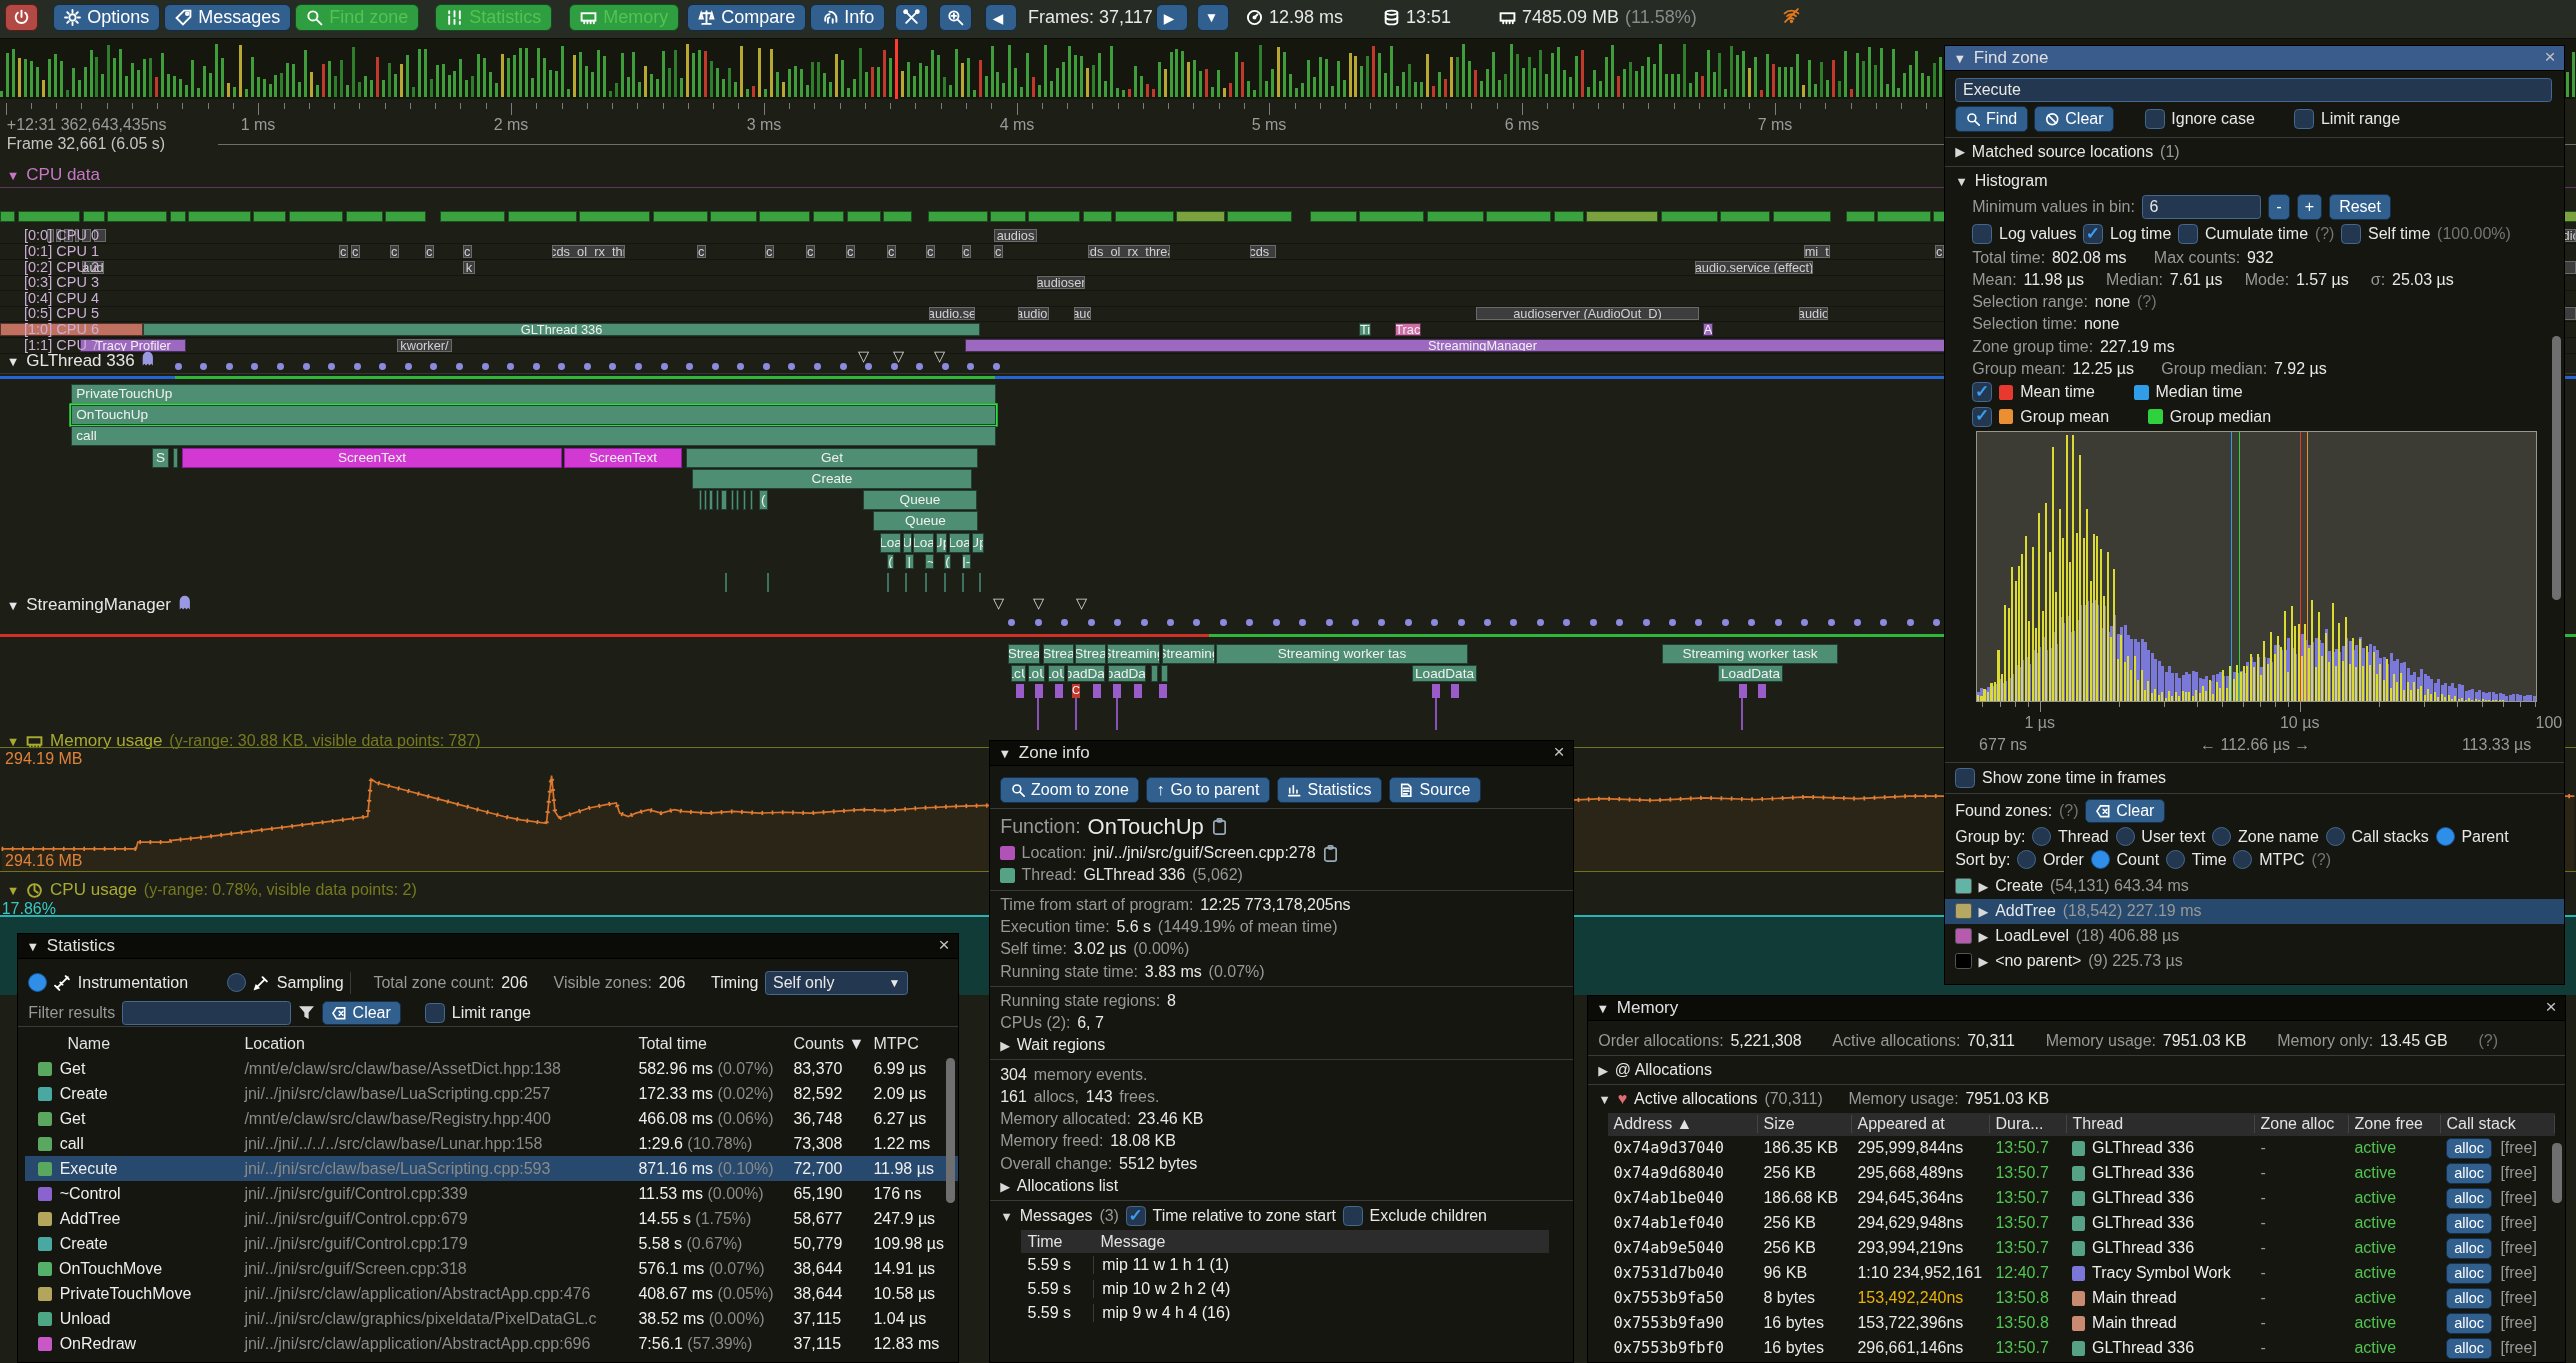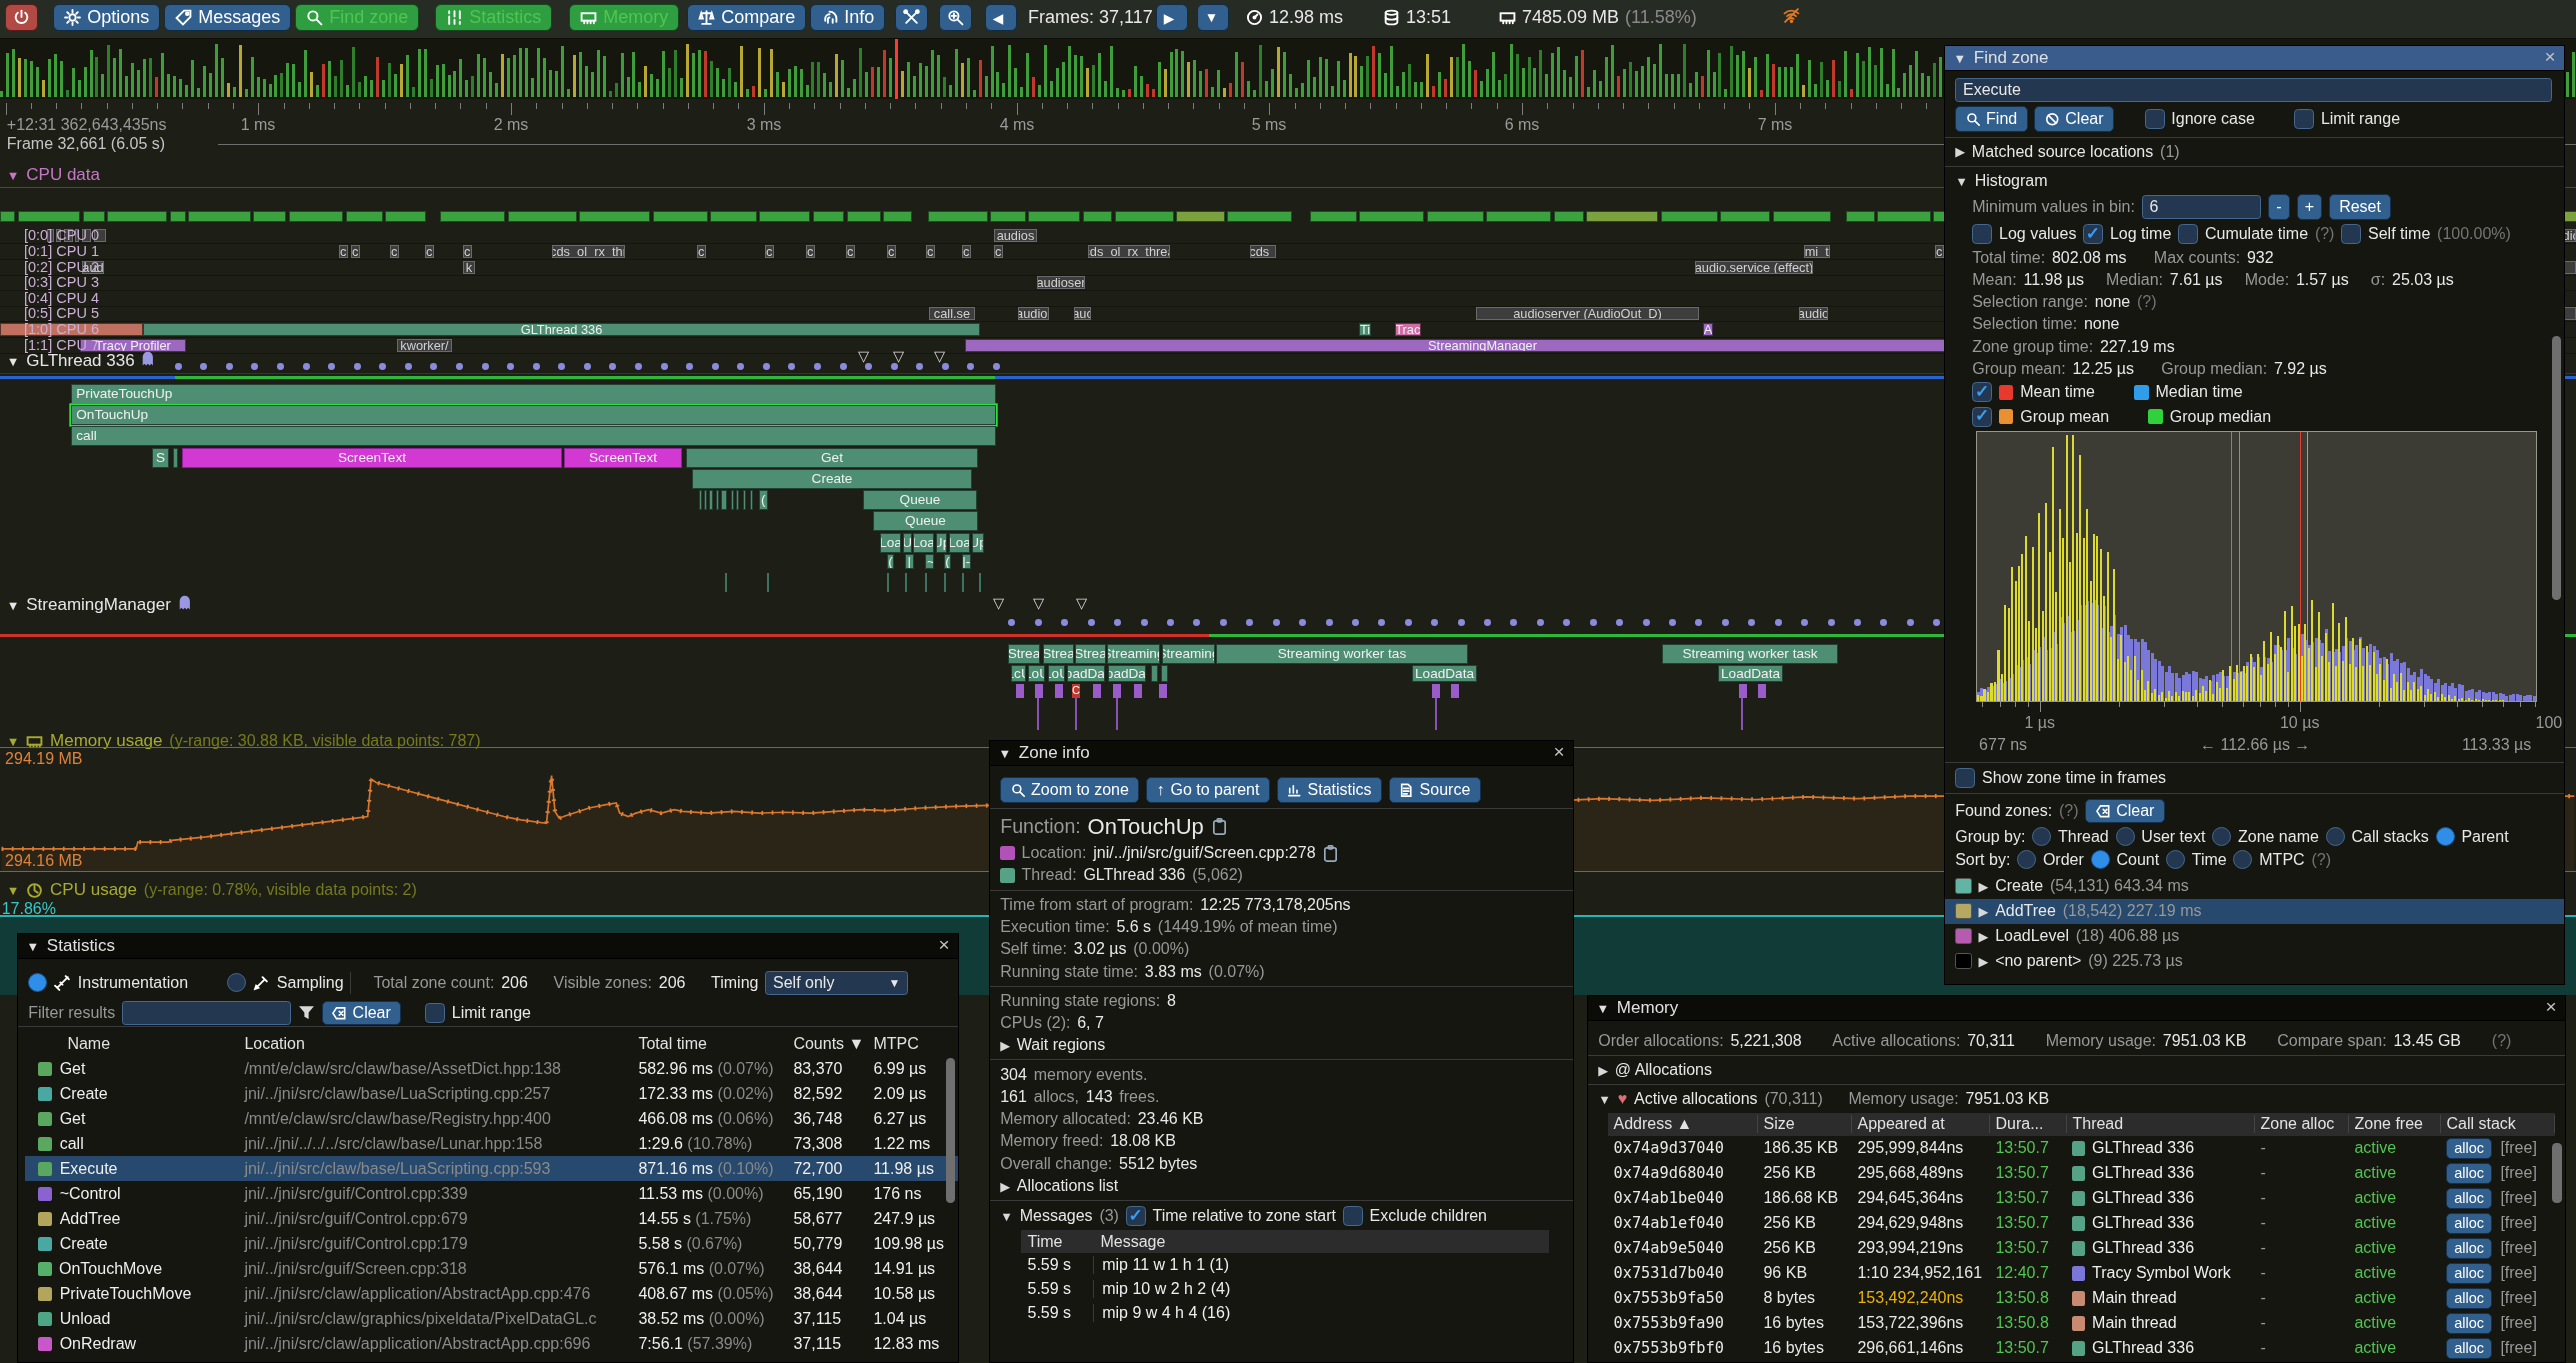--- a/index.html
+++ b/index.html
@@ -877,21 +877,21 @@
       </div>
       <div style="position: absolute; left: 0px; top: 275px; width: 2576px; height: 15.3px; border-bottom: 0.9px solid rgb(20, 21, 14);">
         <div class="corelabel" style="top: 0px;">[0:3] CPU 3</div>
         <div class="zn zgray" style="left: 1037px; top: 0.9px; width: 48px; height: 13.6px; font-size: 12.8px;">audioser</div>
       </div>
       <div style="position: absolute; left: 0px; top: 291px; width: 2576px; height: 15.3px; border-bottom: 0.9px solid rgb(20, 21, 14);">
         <div class="corelabel" style="top: 0px;">[0:4] CPU 4</div>
       </div>
       <div style="position: absolute; left: 0px; top: 306px; width: 2576px; height: 15.3px; border-bottom: 0.9px solid rgb(20, 21, 14);">
         <div class="corelabel" style="top: 0px;">[0:5] CPU 5</div>
-        <div class="zn zgray" style="left: 929px; top: 0.9px; width: 46px; height: 13.6px; font-size: 12.8px;">call.se</div>
+        <div class="zn zgray" style="left: 929px; top: 0.9px; width: 46px; height: 13.6px; font-size: 12.8px;">audio.se</div>
         <div class="zn zgray" style="left: 1018px; top: 0.9px; width: 31px; height: 13.6px; font-size: 12.8px;">audio.</div>
         <div class="zn zgray" style="left: 1074px; top: 0.9px; width: 17px; height: 13.6px; font-size: 12.8px;">auc</div>
         <div class="zn zgray" style="left: 1476px; top: 0.9px; width: 223px; height: 13.6px; font-size: 12.8px;">audioserver (AudioOut_D)</div>
         <div class="zn zgray" style="left: 1799px; top: 0.9px; width: 29px; height: 13.6px; font-size: 12.8px;">audio</div>
         <div class="zn zgray" style="left: 2554px; top: 0.9px; width: 22px; height: 13.6px; font-size: 12.8px;"></div>
       </div>
       <div style="position: absolute; left: 0px; top: 322px; width: 2576px; height: 15.3px; border-bottom: 0.9px solid rgb(20, 21, 14);">
         <div class="corelabel" style="top: 0px;">[1:0] CPU 6</div>
         <div class="zn zsalmon" style="left: 0px; top: 0.9px; width: 143px; height: 13.6px; font-size: 12.8px;"></div>
         <div class="zn zteal" style="left: 143px; top: 0.9px; width: 837px; height: 13.6px; font-size: 12.8px;">GLThread 336</div>
@@ -2033,21 +2033,21 @@
         <span class="xbtn">×</span>
       </div>
     <div class="wbody">
       <div class="row" id="mem-stats-row">
           <span class="lab">Order allocations:</span>
           <span class="val" style="margin-right: 24px;">5,221,308</span>
           <span class="lab">Active allocations:</span>
           <span class="val" style="margin-right: 24px;">70,311</span>
           <span class="lab">Memory usage:</span>
           <span class="val" style="margin-right: 24px;">7951.03 KB</span>
-          <span class="lab">Compare span:</span>
+          <span class="lab">Memory only:</span>
           <span class="val" style="margin-right: 24px;">13.45 GB</span>
           <span class="hintq">(?)</span>
         </div>
       <div class="sep"></div>
       <div class="row">
           <span class="tri">▶</span>
           <span class="val">@ Allocations</span>
         </div>
       <div class="sep"></div>
       <div class="row">

